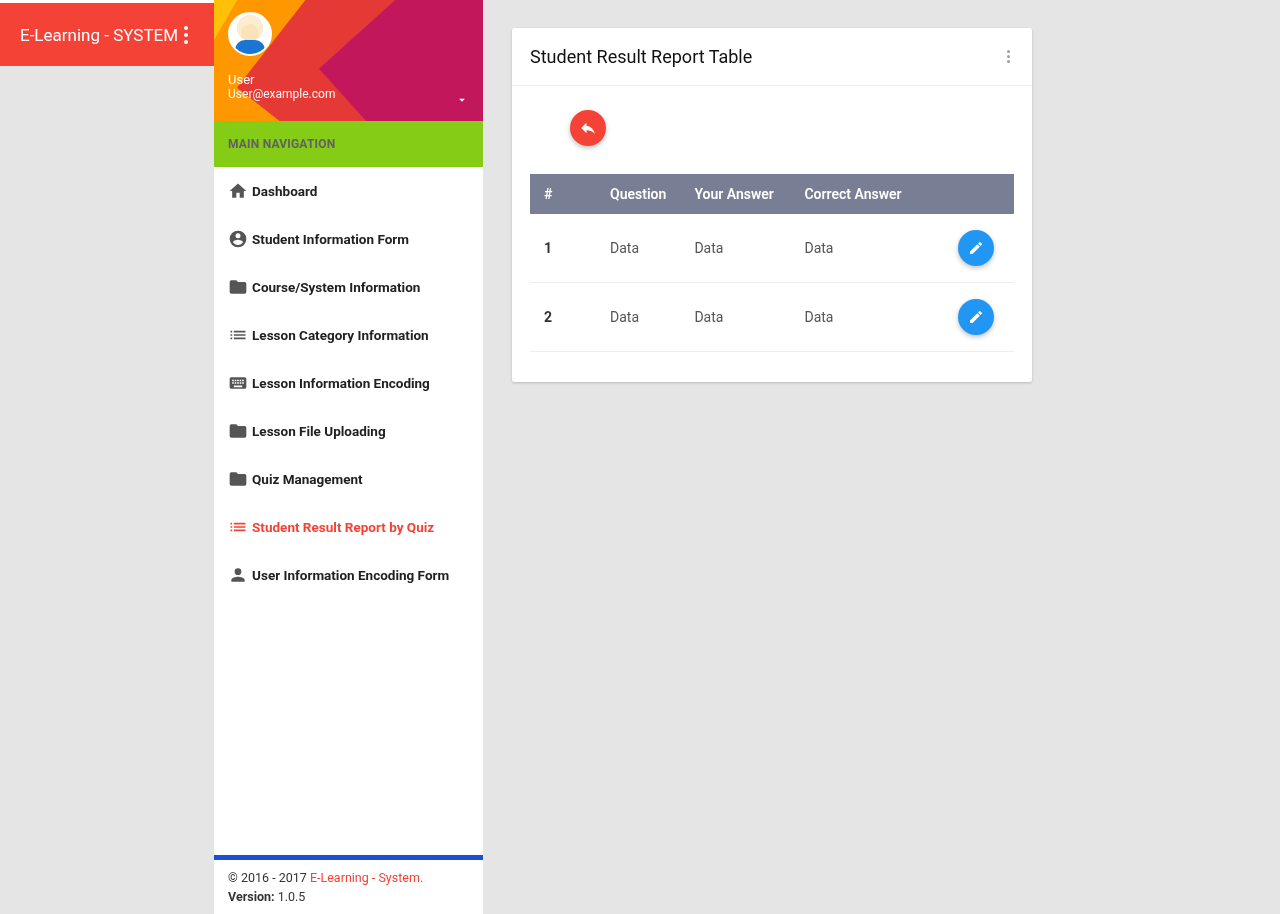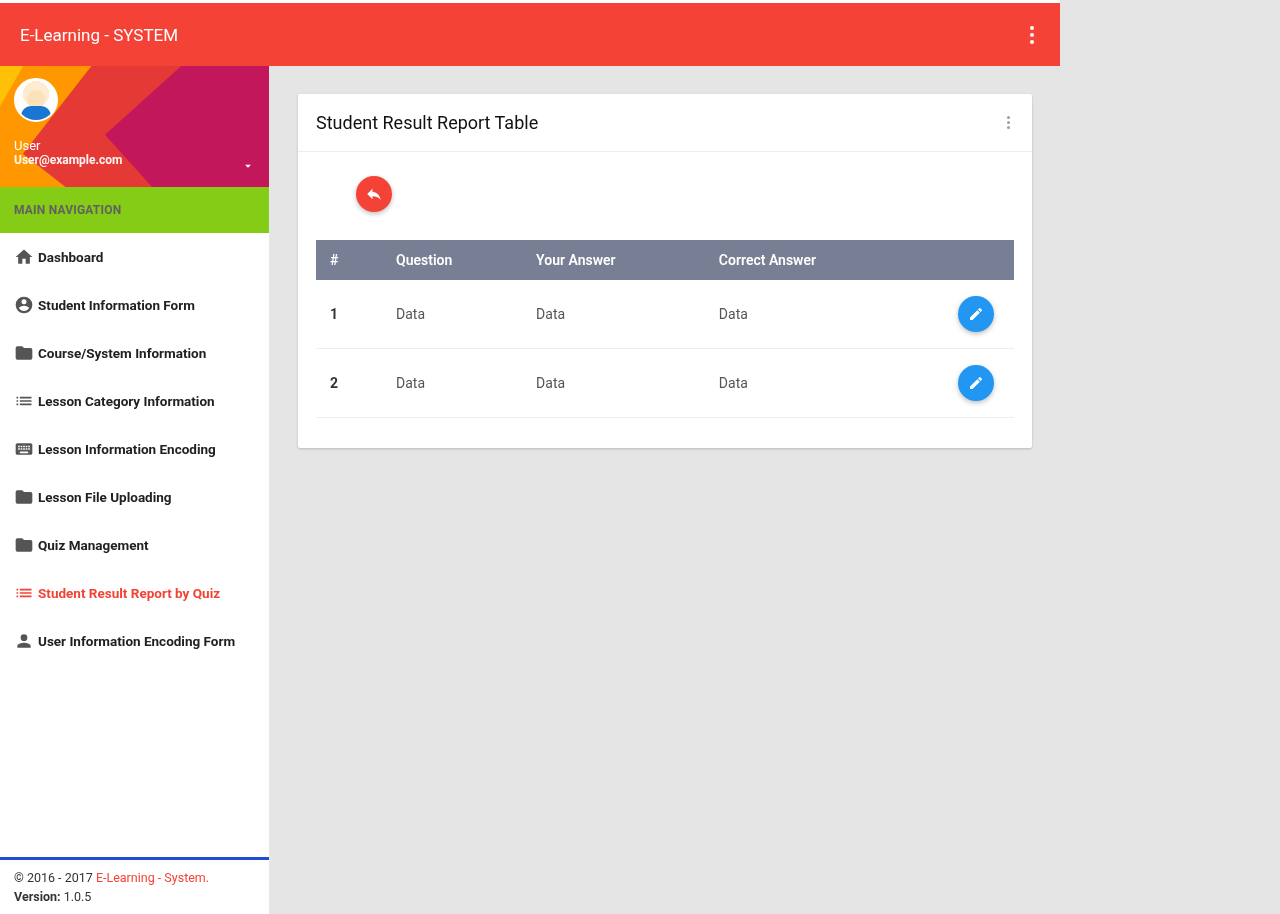--- a/index.html
+++ b/index.html
@@ -1,48 +1,48 @@
 <!DOCTYPE html>
 <html><head>
 <meta charset="utf-8">
 <style>
 * { box-sizing: border-box; margin: 0; padding: 0; }
 body { font-family: Roboto, Arial, sans-serif; background: #e5e5e5; color: #333; overflow: hidden; }
-.app { display: flex; flex-direction: column; height: 914px; width: 1060px; position: relative; }
+.app { display: flex; flex-direction: row; height: 914px; width: 1060px; position: relative; }
 .topbar-wrapper { border-top: 3px solid #fff; }
 .topbar { height: 63px; background: #F44336; display: flex; align-items: center; justify-content: space-between; padding: 0 20px; }
 .brand { color: #fff; font-size: 17px; font-weight: 400; }
 .topbar-actions { display: flex; align-items: center; gap: 16px; }
 .more-vert { display: flex; flex-direction: column; gap: 3px; cursor: pointer; padding: 6px; }
 .more-vert span { width: 4px; height: 4px; border-radius: 50%; background: #fff; display: block; }
 .shell { flex: 1; display: flex; min-height: 0; }
 .sidebar { width: 270px; background: #fff; display: flex; flex-direction: column; border-right: 1px solid #e7e7e7; }
 .sidebar-header { height: 121px; position: relative; overflow: hidden; color: #fff; padding: 12px 14px; }
 .sidebar-header .bg { position: absolute; inset: 0; }
 .bg .p1 { position:absolute; left:-40px; top:-90px; width:220px; height:260px; background:#FFC107; transform:rotate(18deg);}
 .bg .p2 { position:absolute; left:0; top:-30px; width:260px; height:210px; background:#FF9800; transform:rotate(30deg);}
 .bg .p3 { position:absolute; left:60px; top:-20px; width:260px; height:210px; background:#E53935; transform:rotate(38deg);}
 .bg .p4 { position:absolute; left:140px; top:-10px; width:260px; height:210px; background:#C2185B; transform:rotate(48deg);}
 .avatar { width: 44px; height: 44px; border-radius: 50%; background: radial-gradient(circle at 50% 35%, #fdeccf 0 40%, #fdeccf 40%, #fff 40%); position: relative; z-index: 2; border:2px solid #fff; overflow:hidden;}
 .avatar::before{content:"";position:absolute;left:50%;top:10px;width:18px;height:18px;background:#fce2b8;border-radius:50%;transform:translateX(-50%);}
 .avatar::after{content:"";position:absolute;left:50%;bottom:-4px;width:30px;height:18px;background:#1976D2;border-radius:10px 10px 0 0;transform:translateX(-50%);}
 .user-block{position:relative;z-index:2;margin-top:16px;}
 .user-name{font-size:13px;}
-.user-email{font-size:12px;opacity:.95;font-weight:bold;}
+.user-email{font-size:12px;opacity:.95;}
 .user-chevron{position:absolute;right:14px;bottom:14px;z-index:2;cursor:pointer;}
 .chev { width: 14px; height: 14px; }
 .chev svg{display:block;}
 .nav-title { background: #84cc16; color: #616161; font-size: 12px; font-weight: 700; padding: 16px 14px; letter-spacing: .2px; }
 .nav { list-style: none; flex:1; overflow:auto;}
 .nav li { display: flex; align-items: center; gap: 4px; padding: 14px 14px; cursor: pointer; font-size: 13.5px; color: #212121; font-weight:700;}
 .nav li.active { color: #F44336; }
 .nav li.active .ico svg { fill: #F44336; }
 .ico { width: 20px; height: 20px; flex-shrink: 0; display:flex;align-items:center;justify-content:center;}
 .ico svg { width: 20px; height: 20px; fill: #555; }
-.footer { border-top: 3px solid #1d4ed8; padding: 10px 14px; font-size: 12.5px; color: #333; background:#fff;}
+.footer { border-top: 5px solid #1d4ed8; padding: 10px 14px; font-size: 12.5px; color: #333; background:#fff;}
 .footer a { color: #F44336; text-decoration: none; }
 .footer .ver { margin-top: 4px; }
 .footer .ver b{font-weight:700;}
 .content { flex: 1; overflow: auto; padding: 28px 28px; }
 .card { background: #fff; border-radius: 2px; box-shadow: 0 1px 3px rgba(0,0,0,.12), 0 1px 2px rgba(0,0,0,.08); }
 .card-header { display: flex; align-items: center; justify-content: space-between; padding: 18px 18px; border-bottom: 1px solid #eee; }
 .card-title { font-size: 18px; color: #111; font-weight:400;}
 .card-more { display:flex; flex-direction:column; gap:2px; cursor:pointer; padding:4px;}
 .card-more span{width:3px;height:3px;border-radius:50%;background:#9e9e9e;display:block;}
 .card-body { padding: 24px 18px 30px; }

